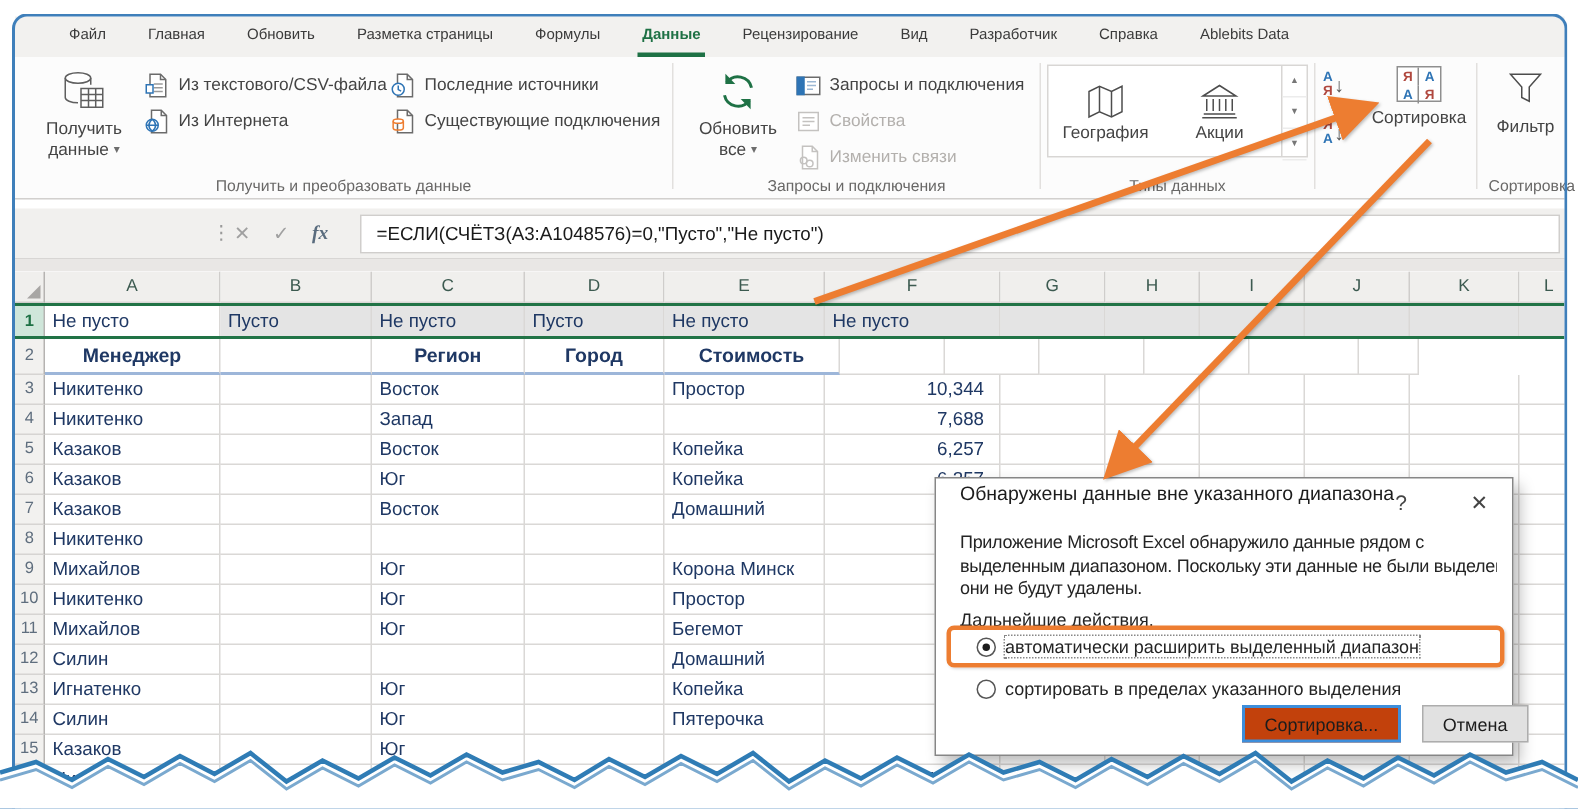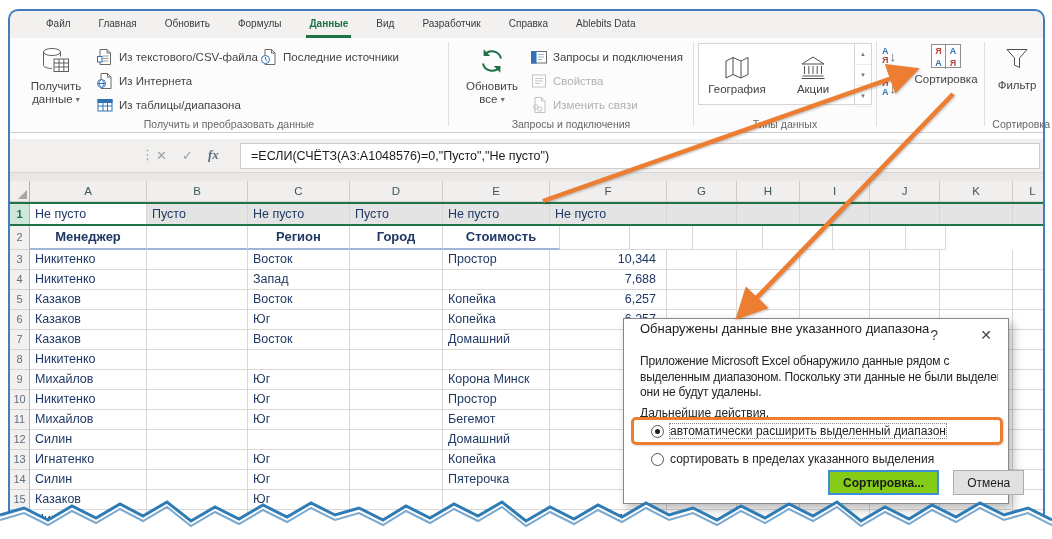--- a/index.html
+++ b/index.html
@@ -124,39 +124,41 @@
   .rb { flex:none; width:13px; height:13px; border-radius:50%; border:1px solid #555;
     background:#fff; position:relative; }
   .rb.checked::after { content:""; position:absolute; left:3px; top:3px; width:5px;
     height:5px; border-radius:50%; background:#1c1c1c; }
   .hl-box { position:absolute; left:7px; top:98px; width:372px; height:28px;
     border:3px solid #ED7D31; border-radius:5px; box-shadow:1px 1px 2px rgba(0,0,0,.15);
     pointer-events:none; z-index:2; }
   .dlg-buttons { position:absolute; left:204px; top:151px; display:flex; gap:14px; }
   .btn { font-family:"Liberation Sans", sans-serif; font-size:12px; height:25px;
     background:#e1e1e1; border:1px solid #adadad; color:#1c1c1c; padding:0 13px; cursor:pointer; }
-  .btn.primary { border:2px solid #3d8edb; background:#84cc16;font-weight:bold; }
+  .btn.primary { border:2px solid #3d8edb; background:#c2410c; }
 
   
   .tear { position:absolute; left:0; top:495px; width:1052px; height:44px; z-index:8;
     pointer-events:none; }
   .arrows { position:absolute; left:0; top:0; width:1052px; height:539px; z-index:10;
     pointer-events:none; filter:drop-shadow(1px 1px 1px rgba(0,0,0,.25)); }
 </style>
 </head>
 <body>
 
 <div class="win-frame"></div>
 
 <div class="tabbar">
   <span class="tab">Файл</span>
   <span class="tab">Главная</span>
   <span class="tab">Обновить</span>
+  <span class="tab">Разметка страницы</span>
   <span class="tab">Формулы</span>
   <span class="tab active">Данные</span>
+  <span class="tab">Рецензирование</span>
   <span class="tab">Вид</span>
   <span class="tab">Разработчик</span>
   <span class="tab">Справка</span>
   <span class="tab">Ablebits Data</span>
 </div>
 
 <div class="ribbon">
   <div class="gsep" style="left:438px"></div>
   <div class="gsep" style="left:683px"></div>
   <div class="gsep" style="left:866px"></div>
@@ -191,42 +193,43 @@
       <span>
         <svg width="18" height="18" viewBox="0 0 18 18" fill="none" stroke="#6b6b6b">
           <path d="M5 1.5h6.5l3.5 3.5v11.5H5z" fill="#fff"></path>
             <path d="M11.5 1.5V5H15"></path>
           <circle cx="5.5" cy="11.5" r="4" fill="#fff" stroke="#2e74b5"></circle>
           <path d="M1.5 11.5h8M5.5 7.5c-3 2.5-3 5.5 0 8M5.5 7.5c3 2.5 3 5.5 0 8" stroke="#2e74b5"></path>
         </svg>
       </span>
       <span>Из Интернета</span>
     </div>
-    <div class="ritem">
-      <span>
-        <svg width="18" height="18" viewBox="0 0 18 18" fill="none" stroke="#2e74b5">
-          <rect x="2" y="3.5" width="14" height="11.5" fill="#fff"></rect>
-          <rect x="2" y="3.5" width="14" height="3" fill="#2e74b5"></rect>
-          <path d="M2 10h14M7 6.5v8.5M11.5 6.5v8.5"></path>
-        </svg>
-      </span>
-      <span>Из таблицы/диапазона</span>
-    </div>
   </div>
   <div class="ricol" style="left:250px; top:7px">
     <div class="ritem">
       <span>
         <svg width="18" height="18" viewBox="0 0 18 18" fill="none" stroke="#6b6b6b">
           <path d="M5 1.5h6.5l3.5 3.5v11.5H5z" fill="#fff"></path>
             <path d="M11.5 1.5V5H15"></path>
           <circle cx="5.5" cy="11.5" r="4" fill="#fff" stroke="#2e74b5"></circle>
           <path d="M5.5 9v2.7l1.9 1.1" stroke="#2e74b5"></path>
         </svg>
       </span>
       <span>Последние источники</span>
+    </div>
+    <div class="ritem">
+      <span>
+        <svg width="18" height="18" viewBox="0 0 18 18" fill="none" stroke="#6b6b6b">
+          <path d="M5 1.5h6.5l3.5 3.5v11.5H5z" fill="#fff"></path>
+            <path d="M11.5 1.5V5H15"></path>
+          <ellipse cx="5.5" cy="8.8" rx="3.4" ry="1.4" fill="#fff" stroke="#ED7D31"></ellipse>
+          <path d="M2.1 8.8v4.5c0 .8 1.5 1.4 3.4 1.4s3.4-.6 3.4-1.4V8.8" stroke="#ED7D31"></path>
+        </svg>
+      </span>
+      <span>Существующие подключения</span>
     </div>
   </div>
   <div class="glabel" style="left:0; width:438px">Получить и преобразовать данные</div>
 
   <div class="bigbtn" style="left:450px; top:6px; width:64px">
     <span>
       <svg width="34" height="34" viewBox="0 0 34 34" fill="none">
         <path d="M26 14.5a9.2 9.2 0 0 0-16.5-3.4" stroke="#1e7145" stroke-width="2"></path>
         <path d="M8.6 5.2v6.8h6.6z" fill="#1e7145"></path>
         <path d="M8 19.5a9.2 9.2 0 0 0 16.5 3.4" stroke="#1e7145" stroke-width="2"></path>

